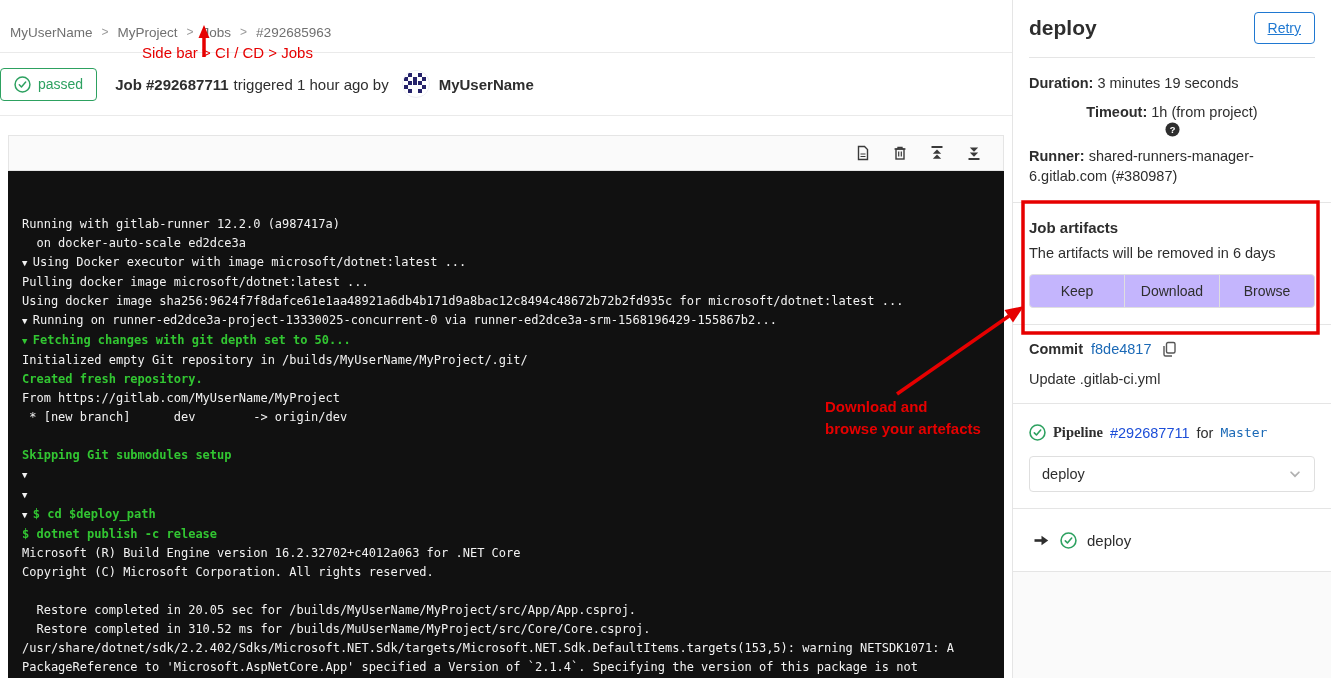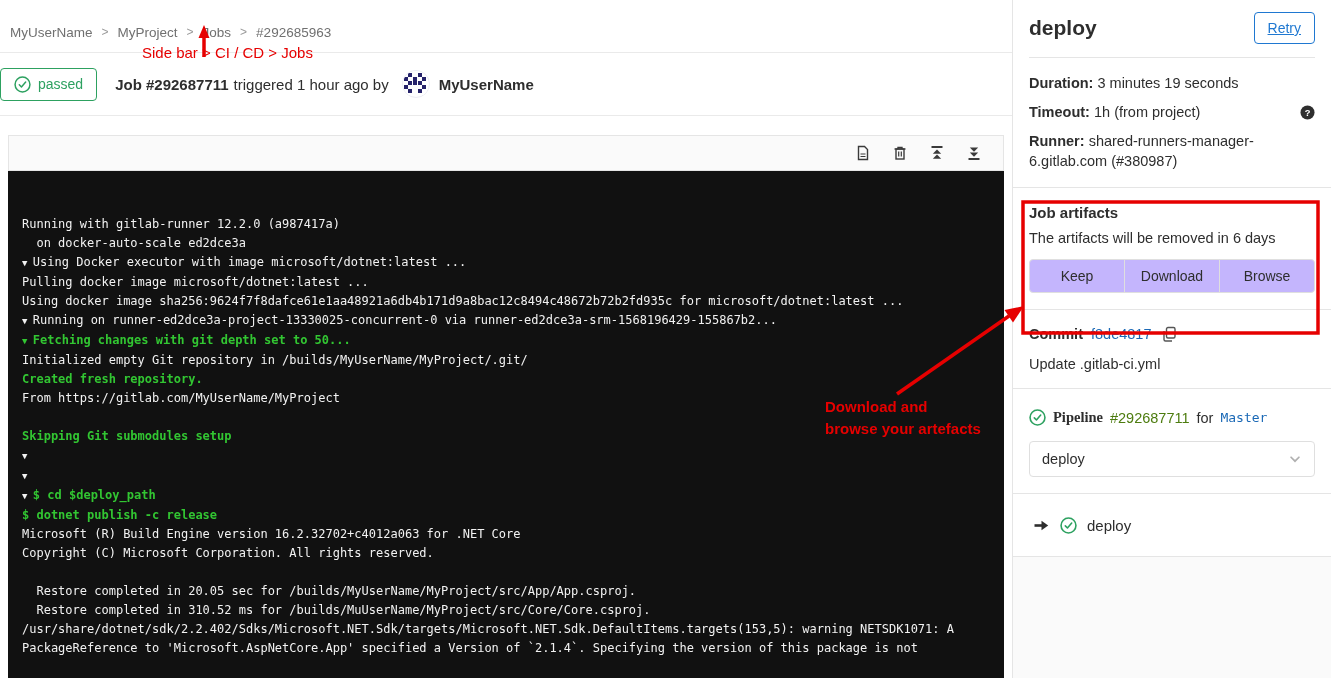--- a/index.html
+++ b/index.html
@@ -50,21 +50,21 @@
                 padding:12px 16px 13px 16px;}
   .sb-title{font-size:21px;font-weight:600;}
   .retry-btn{border:1px solid #1f78d1;color:#1f78d1;background:#fff;
              border-radius:4px;padding:7px 13px;font-size:14px;cursor:pointer;
              font-family:"Liberation Sans",sans-serif;text-decoration:underline;}
   .sb-divider{border-top:1px solid #e5e5e5;margin:0 16px;}
   .sb-details{padding:15px 16px 16px 16px;}
   .sb-row{margin-bottom:9px;line-height:20px;}
   .sb-row:last-child{margin-bottom:0;}
   .sb-row b{font-weight:700;}
-  .row-flex{display:flex;justify-content:space-between;align-items:center;}
+  .row-flex{display:flex;justify-content:center;align-items:center;flex-direction:column;}
   .help-icon{width:15px;height:15px;cursor:pointer;flex:0 0 auto;}
 
   .sb-artifacts{padding:16px;border-top:1px solid #e5e5e5;}
   .art-title{font-weight:700;font-size:15px;margin-bottom:9px;}
   .art-note{margin-bottom:13px;}
   .btn-group{display:flex;width:100%;}
   .btn-group button{flex:1;background:#c4b5fd;border:1px solid #dfdfdf;
                     padding:8px 0;font-size:14px;color:#2e2e2e;cursor:pointer;
                     margin-left:-1px;font-family:Liberation Sans, sans-serif;}
   .btn-group button:first-child{margin-left:0;border-radius:4px 0 0 4px;}
@@ -73,21 +73,21 @@
   .sb-commit{padding:16px;border-top:1px solid #e5e5e5;}
   .commit-row{display:flex;align-items:center;gap:8px;}
   .commit-label{font-weight:700;}
   .sha-link{color:#1b69b6;cursor:pointer;}
   .copy-icon{width:16px;height:16px;cursor:pointer;display:inline-flex;margin-left:2px;}
   .commit-msg{margin-top:14px;}
 
   .sb-pipeline{padding:20px 16px 16px 16px;border-top:1px solid #e5e5e5;}
   .pipe-row{display:flex;align-items:center;gap:7px;}
   .pipe-label{font-weight:700;font-family:Liberation Serif, serif;}
-  .pipe-link{color:#4d7c0f;cursor:pointer;}
+  .pipe-link{color:#1d4ed8;cursor:pointer;}
   .pipe-ref{color:#1b69b6;font-family:"DejaVu Sans Mono",monospace;font-size:13px;cursor:pointer;}
   .stage-dropdown{margin-top:15px;height:34px;border:1px solid #dfdfdf;border-radius:4px;
                   display:flex;align-items:center;justify-content:space-between;
                   padding:0 12px;cursor:pointer;background:#fff;}
   .check-icon{width:17px;height:17px;display:inline-flex;flex:0 0 auto;}
 
   .sb-jobrow{border-top:1px solid #e5e5e5;height:62px;display:flex;align-items:center;
              gap:10px;padding-left:20px;background:#fff;cursor:pointer;}
   .sb-jobrow .jobname{font-size:15px;}
   .arrow-icon{width:17px;height:17px;display:inline-flex;}
@@ -187,20 +187,21 @@
           <div class="log-line"><span class="white">Running with gitlab-runner 12.2.0 (a987417a)</span></div>
           <div class="log-line"><span class="white">  on docker-auto-scale ed2dce3a</span></div>
           <div class="log-line"><span class="caret caret-w">▼ </span><span class="white">Using Docker executor with image microsoft/dotnet:latest ...</span></div>
           <div class="log-line"><span class="white">Pulling docker image microsoft/dotnet:latest ...</span></div>
           <div class="log-line"><span class="white">Using docker image sha256:9624f7f8dafce61e1aa48921a6db4b171d9a8bac12c8494c48672b72b2fd935c for microsoft/dotnet:latest ...</span></div>
           <div class="log-line"><span class="caret caret-w">▼ </span><span class="white">Running on runner-ed2dce3a-project-13330025-concurrent-0 via runner-ed2dce3a-srm-1568196429-155867b2...</span></div>
           <div class="log-line"><span class="caret caret-g">▼ </span><span class="green">Fetching changes with git depth set to 50...</span></div>
           <div class="log-line"><span class="white">Initialized empty Git repository in /builds/MyUserName/MyProject/.git/</span></div>
           <div class="log-line"><span class="green">Created fresh repository.</span></div>
           <div class="log-line"><span class="white">From https://gitlab.com/MyUserName/MyProject</span></div>
+          <div class="log-line"><span class="white"> * [new branch]      dev        -&gt; origin/dev</span></div>
           <div class="log-line"><span class="white"></span></div>
           <div class="log-line"><span class="green">Skipping Git submodules setup</span></div>
           <div class="log-line"><span class="caret caret-w">▼ </span><span class="white"></span></div>
           <div class="log-line"><span class="caret caret-w">▼ </span><span class="white"></span></div>
           <div class="log-line"><span class="caret caret-w">▼ </span><span class="green">$ cd $deploy_path</span></div>
           <div class="log-line"><span class="green">$ dotnet publish -c release</span></div>
           <div class="log-line"><span class="white">Microsoft (R) Build Engine version 16.2.32702+c4012a063 for .NET Core</span></div>
           <div class="log-line"><span class="white">Copyright (C) Microsoft Corporation. All rights reserved.</span></div>
           <div class="log-line"><span class="white"></span></div>
           <div class="log-line"><span class="white">  Restore completed in 20.05 sec for /builds/MyUserName/MyProject/src/App/App.csproj.</span></div>

